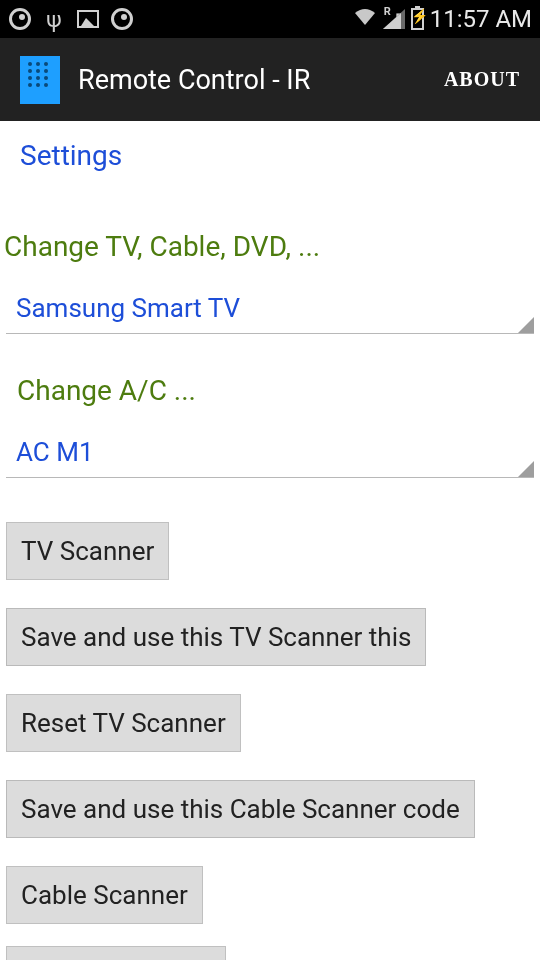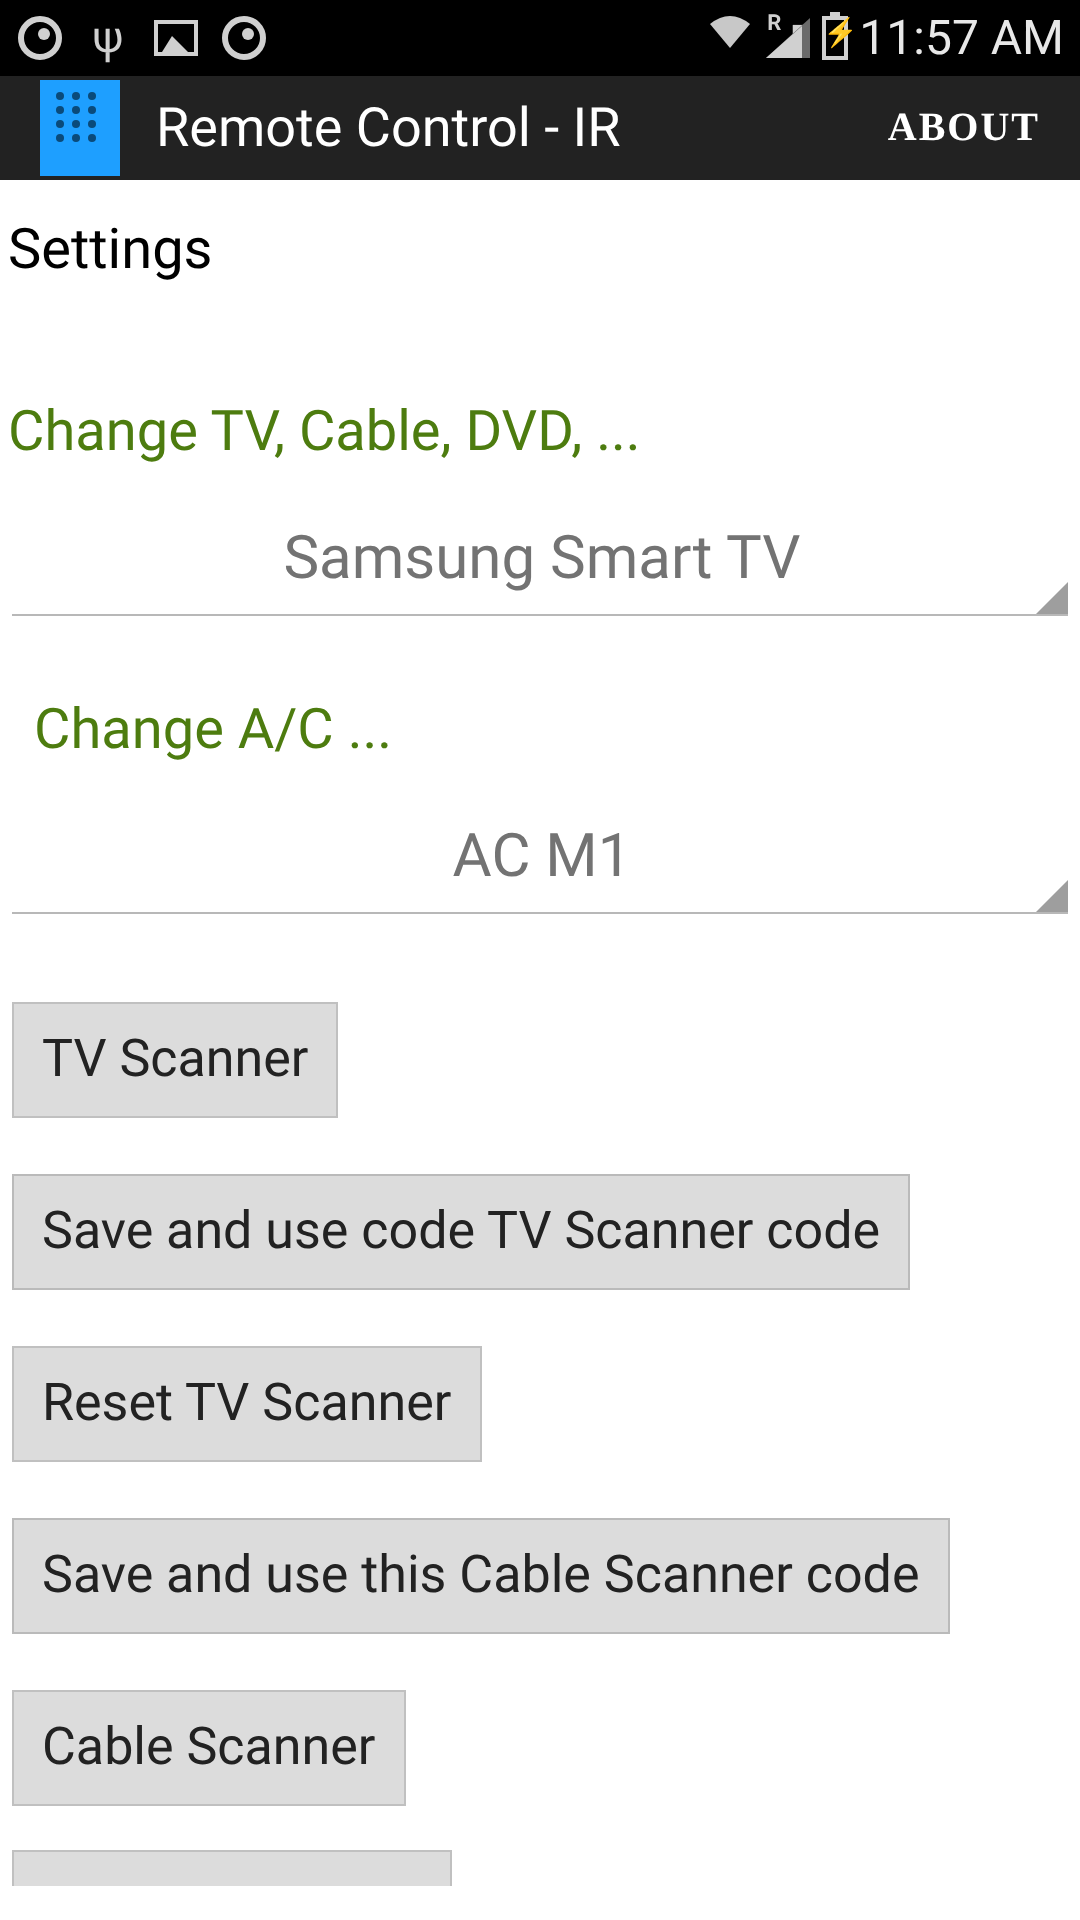--- a/index.html
+++ b/index.html
@@ -126,21 +126,21 @@
       left: -1px;
       font-size: 14px;
       color: #d0d0d0;
     }
     .clock {
       font-size: 24px;
       letter-spacing: 0px;
       color: #e8e8e8;
     }
     .app-bar {
-      height: 52px;
+      height: 83px;
       background: #222222;
       display: flex;
       align-items: center;
       padding: 0 20px;
     }
     .app-icon {
       width: 40px;
       height: 48px;
       background: #1e9fff;
       margin-right: 18px;
@@ -168,42 +168,41 @@
       font-size: 20px;
       font-weight: bold;
       letter-spacing: 1px;
       font-family: Liberation Serif, serif;
     }
     .content {
       padding: 0;
     }
     .section-title {
       font-size: 28px;
-      color: #000000;
-      padding: 18px 4px 6px 4px;
+      color: #1d4ed8;
+      padding: 18px 4px 6px 20px;
       font-weight: 400;
     }
     .label {
       font-size: 28px;
       color: #4d7c0f;
       padding: 52px 4px 4px 4px;
       font-weight: 400;
     }
     .label.second {
       padding-top: 40px;
       padding-left: 17px;
     }
     .spinner {
       margin: 22px 6px 0 6px;
       position: relative;
       border-bottom: 1px solid #b8b8b8;
       padding: 4px 8px 10px 10px;
-      font-size: 30px;
-      color: #737373;
-      text-align: center;
+      font-size: 26px;
+      color: #1d4ed8;
     }
     .spinner-triangle {
       position: absolute;
       right: 0;
       bottom: 0;
       width: 0;
       height: 0;
       border-left: 16px solid transparent;
       border-bottom: 16px solid #9e9e9e;
     }
@@ -299,19 +298,19 @@
   </div>
 
   <div class="label second">Change A/C ...</div>
   <div class="spinner">
     <span>AC M1</span>
     <span class="spinner-triangle"></span>
   </div>
 
   <div class="button-area">
     <button class="btn">TV Scanner</button>
-    <button class="btn wide">Save and use code TV Scanner code</button>
+    <button class="btn wide">Save and use this TV Scanner this</button>
     <button class="btn">Reset TV Scanner</button>
     <button class="btn wide">Save and use this Cable Scanner code</button>
     <button class="btn">Cable Scanner</button>
     <div class="partial-btn"></div>
   </div>
 </div>
 
 </body></html>

